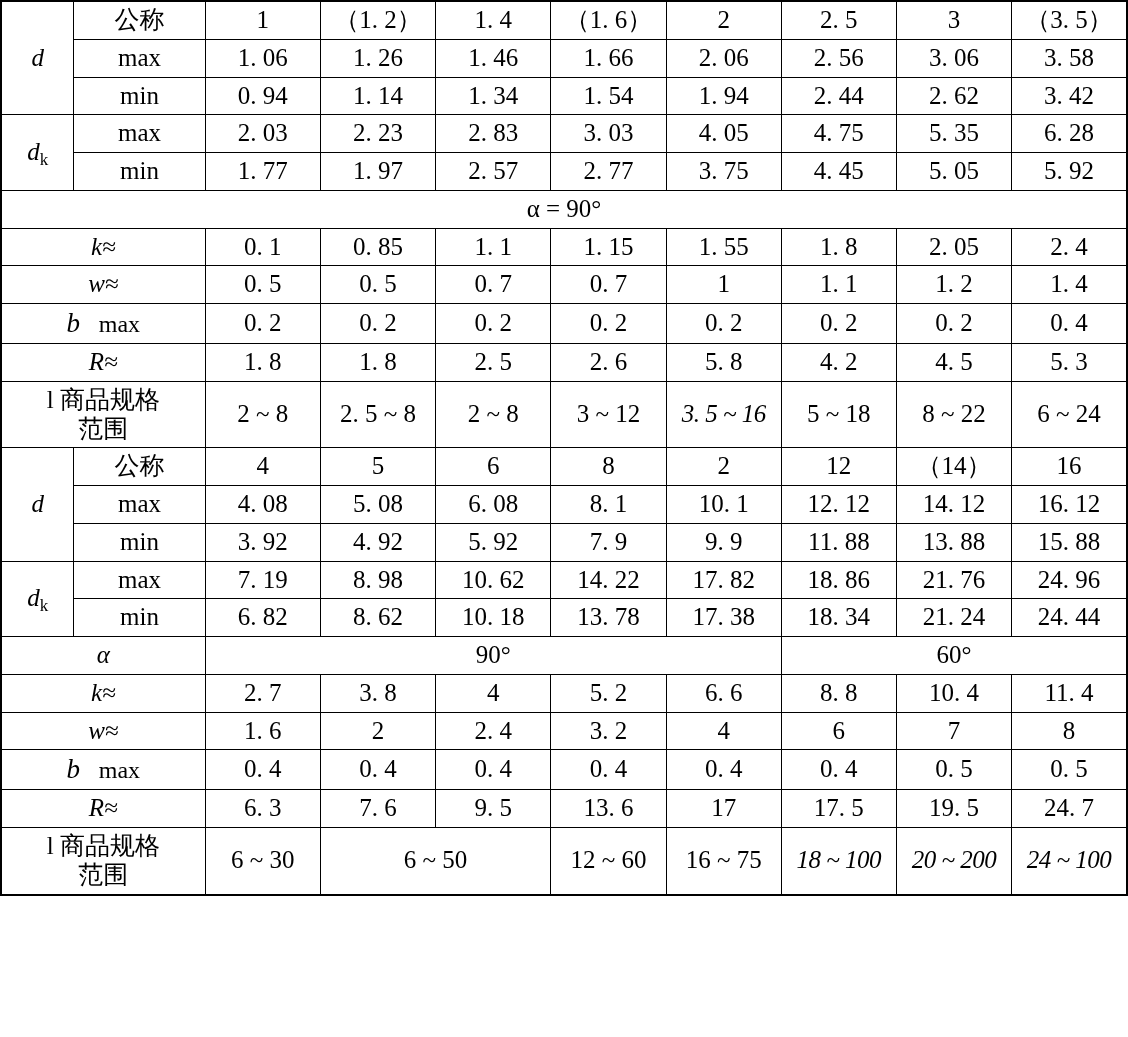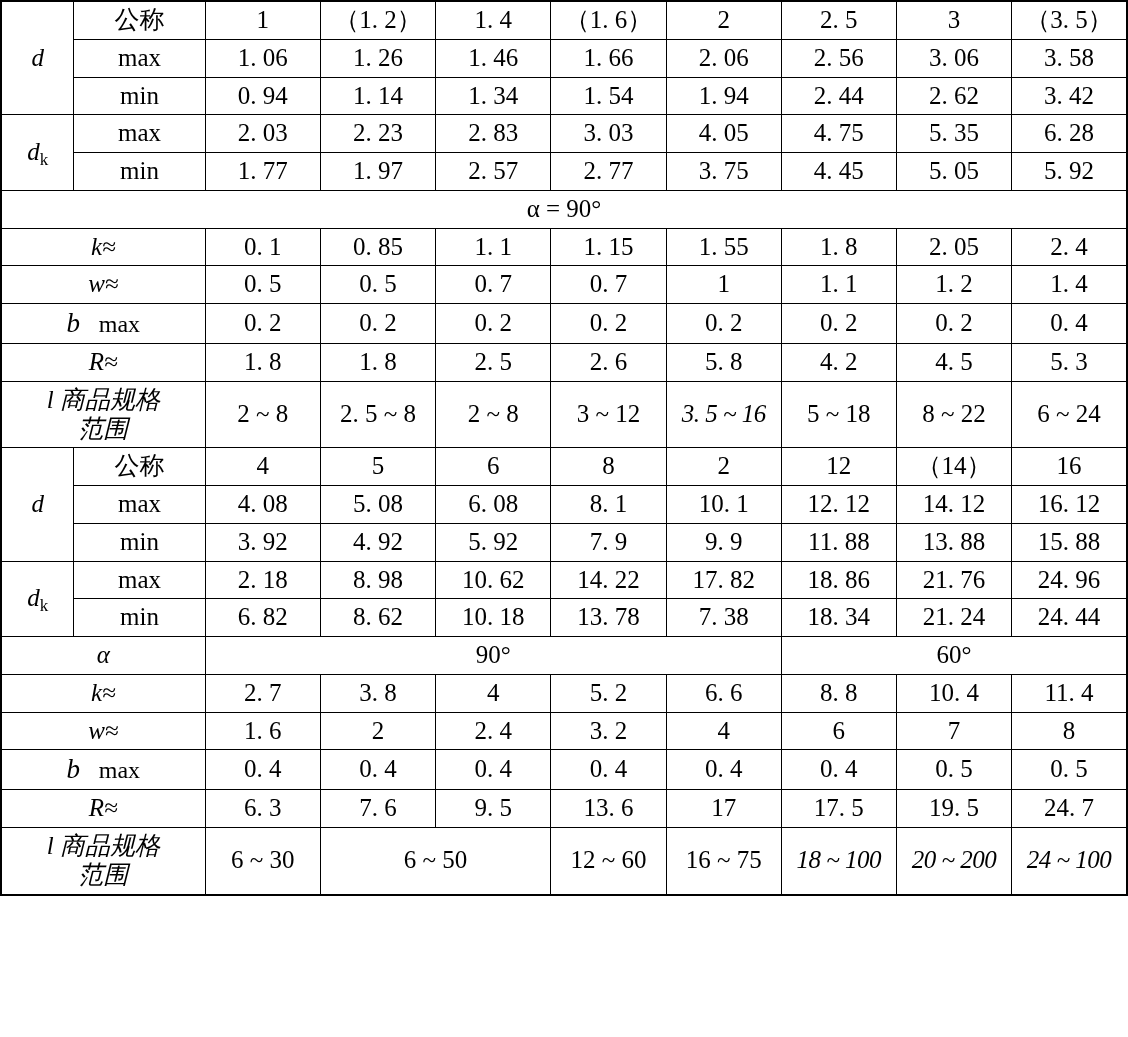--- a/index.html
+++ b/index.html
@@ -50,21 +50,20 @@
     top: 5px;
   }
   .cn {
     font-family: "DejaVu Sans", "Liberation Sans", sans-serif;
     font-size: 24px;
   }
   .rowlabel-cn {
     font-family: "DejaVu Sans", "Liberation Sans", sans-serif;
     font-size: 24px;
     line-height: 1.3;
-    font-style: italic;
   }
   .smallcaps {
     font-size: 24px;
   }
   .alpha {
     font-size: 25px;
   }
   .rng {
     font-size: 24px;
   }
@@ -244,36 +243,36 @@
       <td>5. 92</td>
       <td>7. 9</td>
       <td>9. 9</td>
       <td>11. 88</td>
       <td>13. 88</td>
       <td>15. 88</td>
     </tr>
     <tr>
       <td rowspan="2" class="lbl"><span>d</span><sub>k</sub></td>
       <td class="smallcaps">max</td>
-      <td>2. 18</td>
+      <td>7. 19</td>
       <td>8. 98</td>
       <td>10. 62</td>
       <td>14. 22</td>
       <td>17. 82</td>
       <td>18. 86</td>
       <td>21. 76</td>
       <td>24. 96</td>
     </tr>
     <tr>
       <td class="smallcaps">min</td>
       <td>6. 82</td>
       <td>8. 62</td>
       <td>10. 18</td>
       <td>13. 78</td>
-      <td>7. 38</td>
+      <td>17. 38</td>
       <td>18. 34</td>
       <td>21. 24</td>
       <td>24. 44</td>
     </tr>
     <tr>
       <td colspan="2" class="lbl">α</td>
       <td colspan="5" class="alpha">90°</td>
       <td colspan="3" class="alpha">60°</td>
     </tr>
     <tr>

